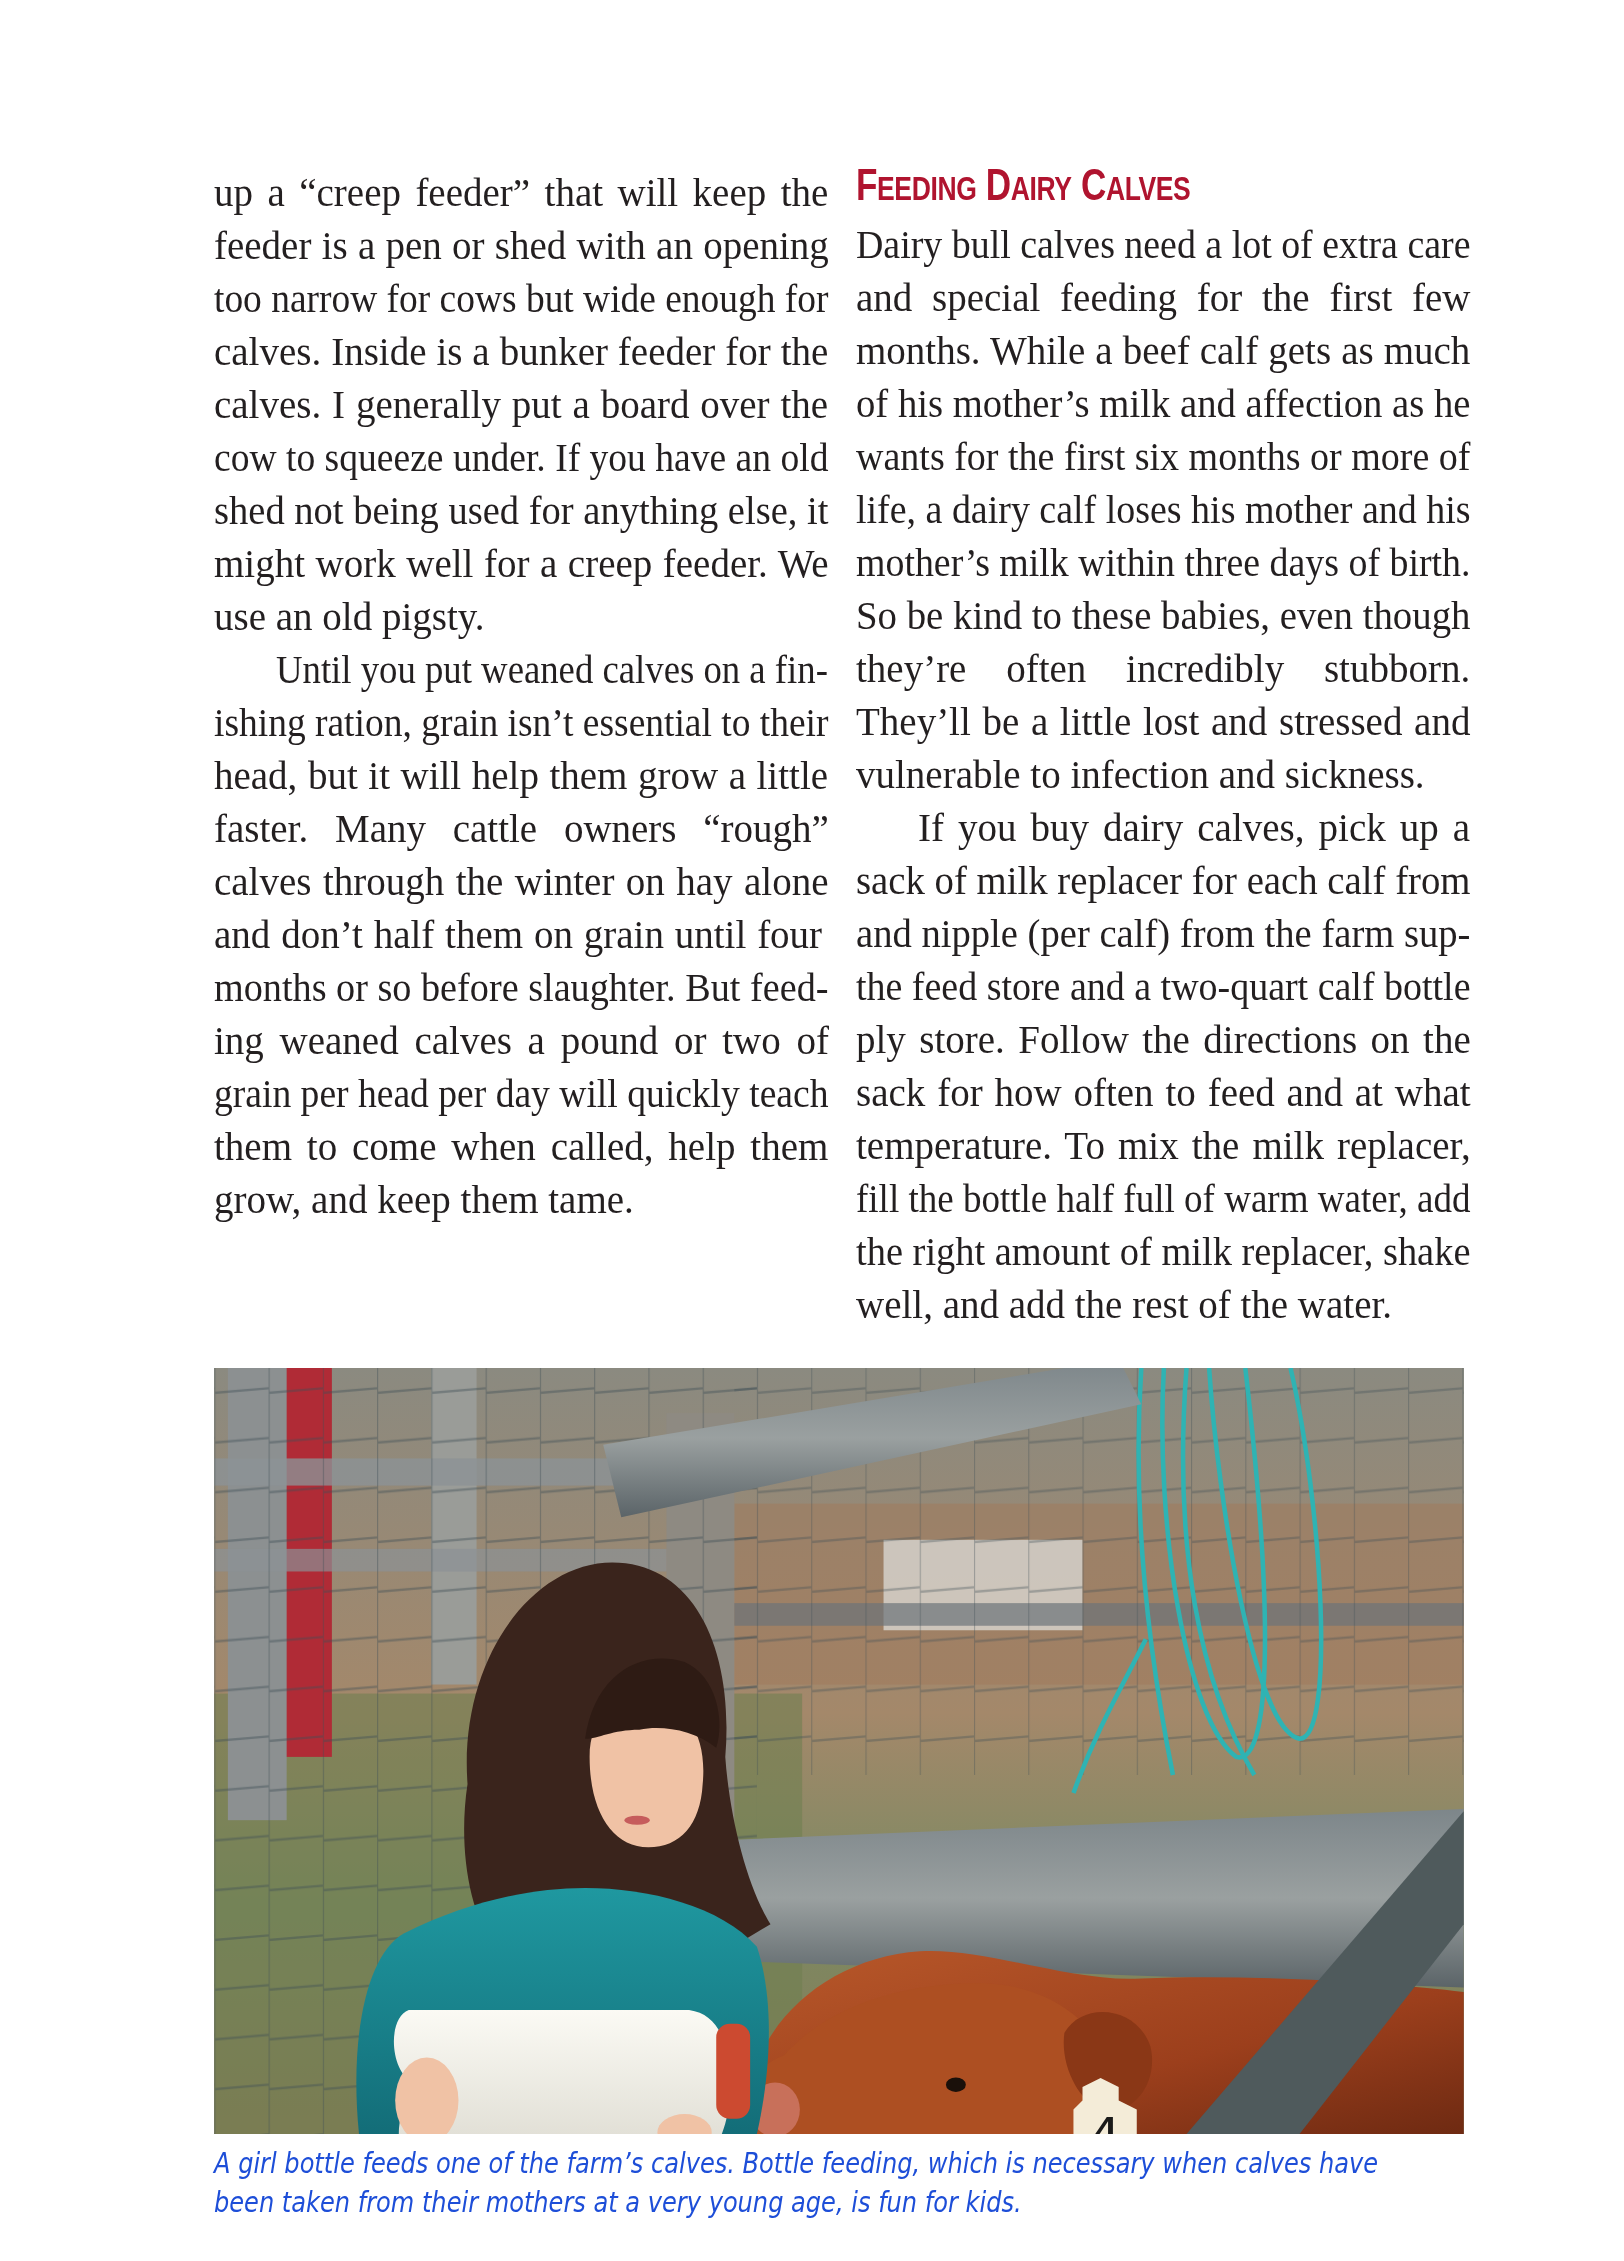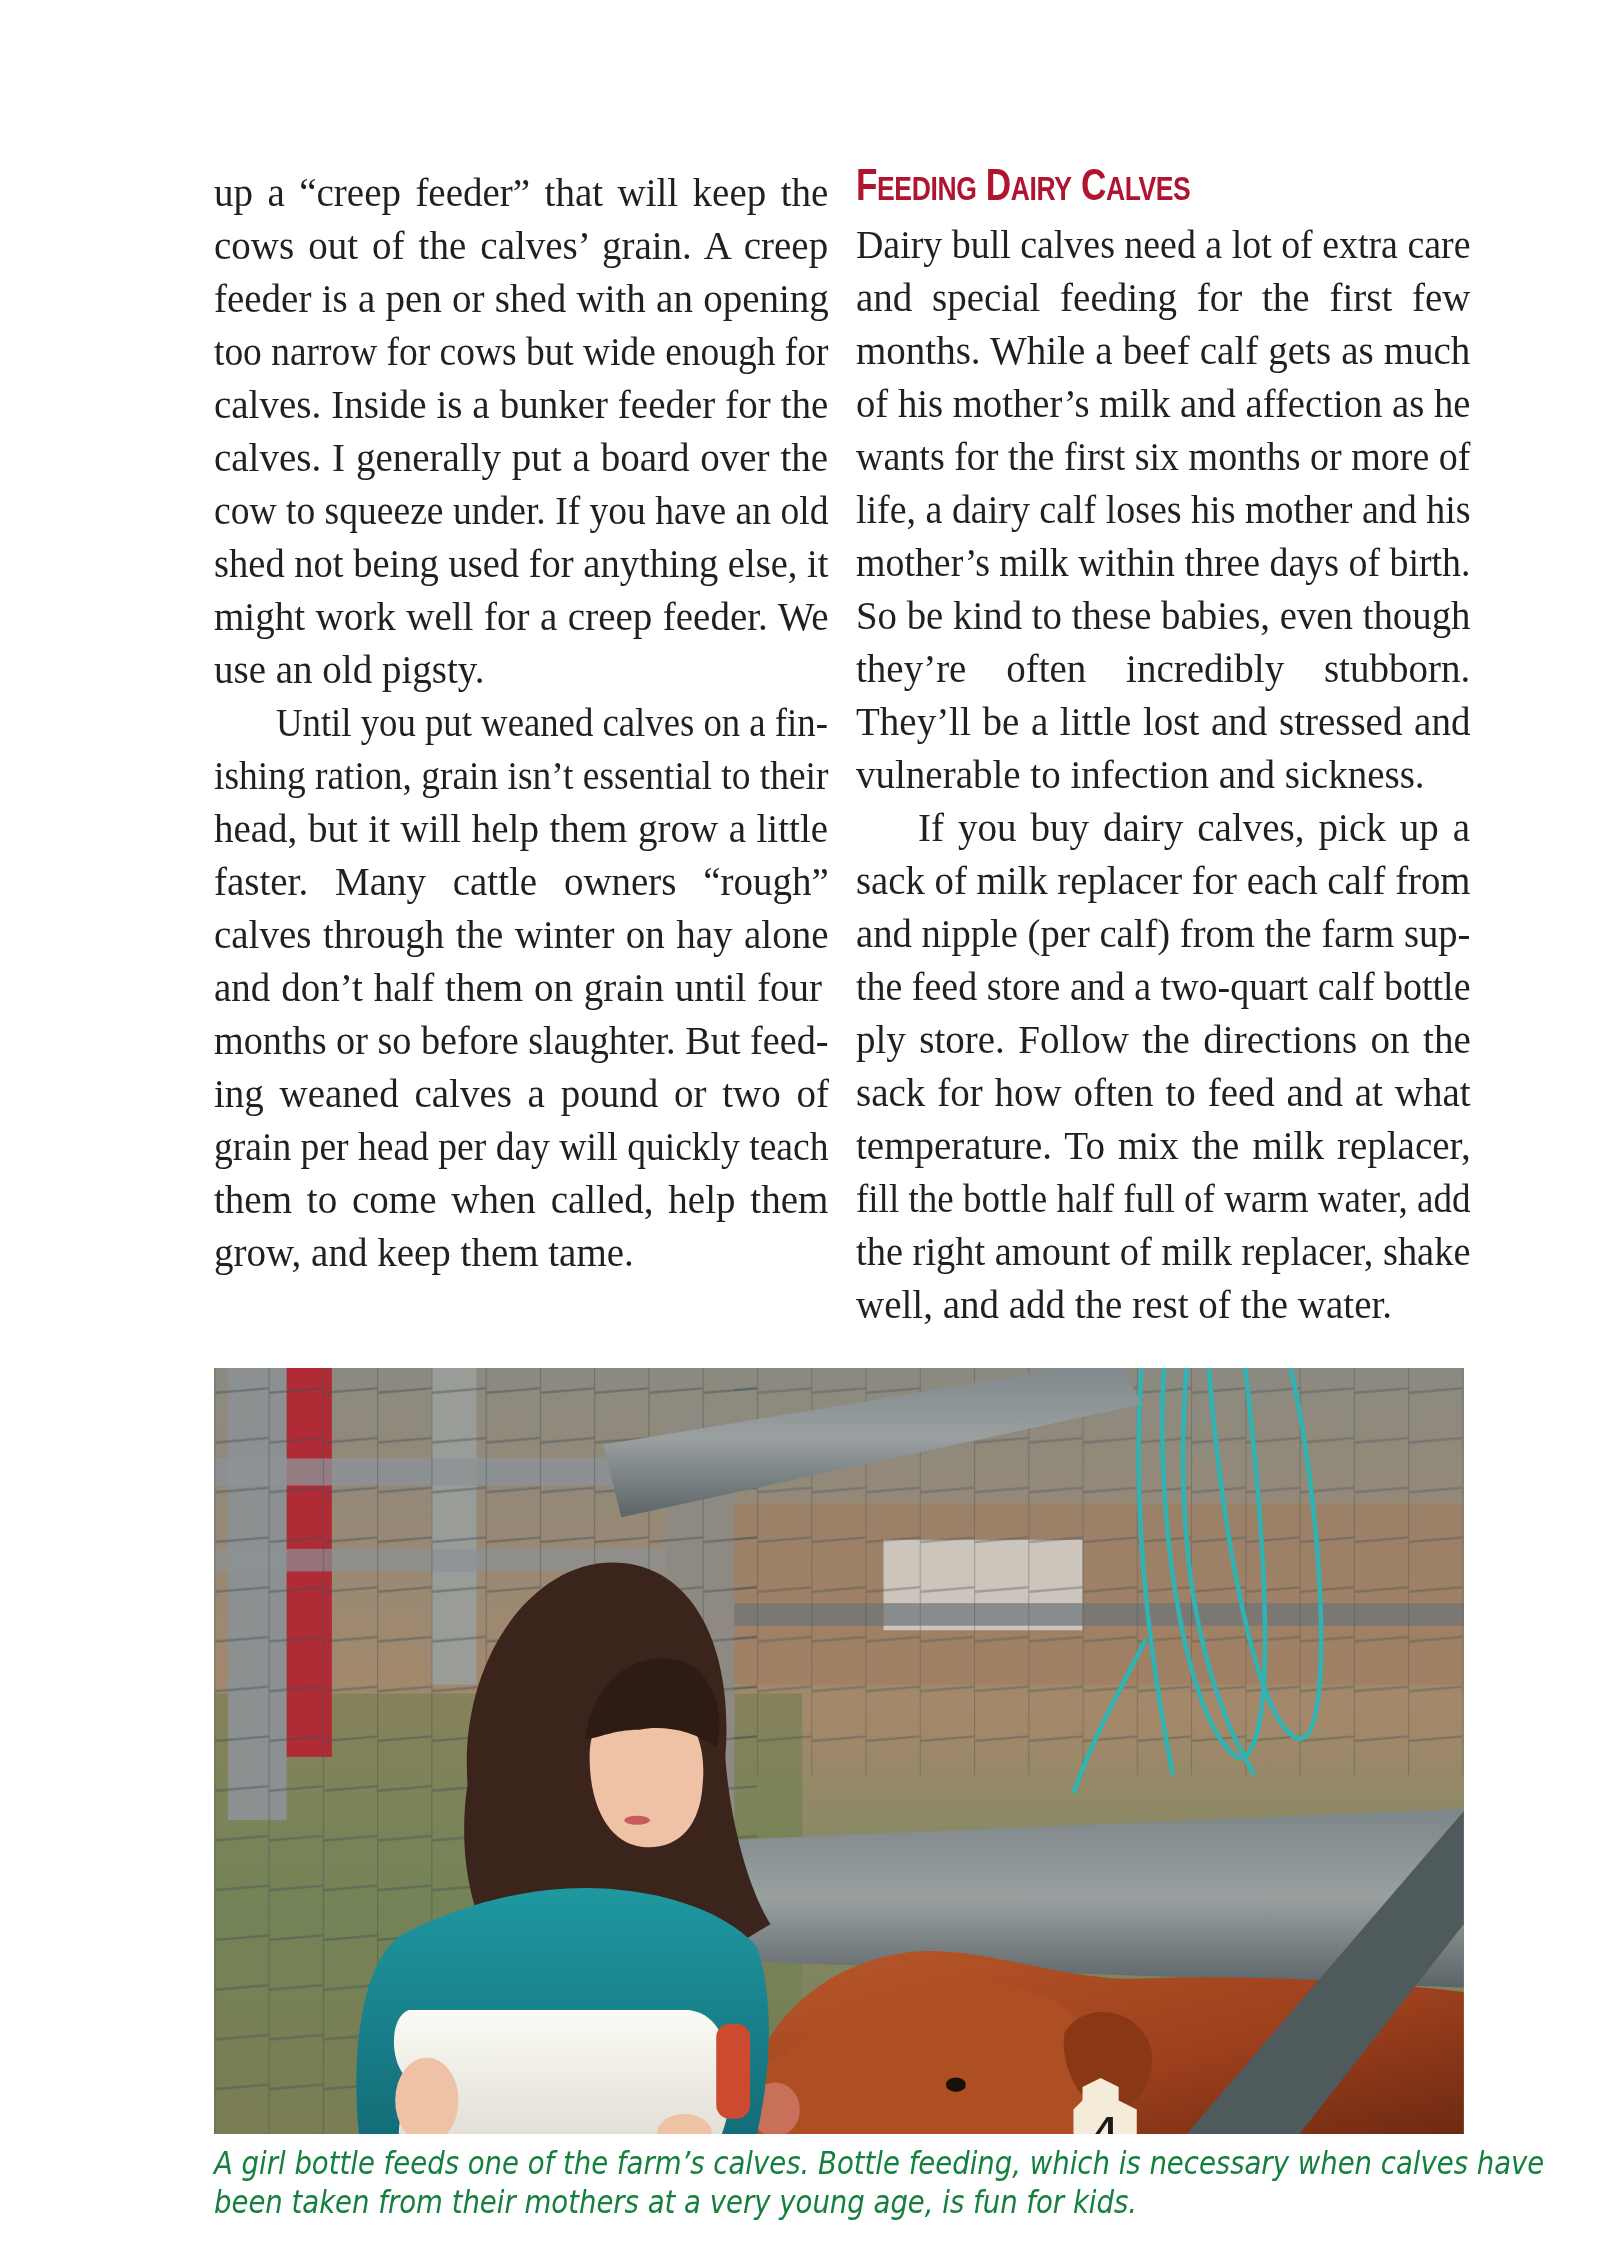--- a/index.html
+++ b/index.html
@@ -46,34 +46,33 @@
     position:absolute; left:214px; top:1368px; width:1250px; height:766px;
     overflow:hidden; background:#8a8f86;
   }
   .photo svg { position:absolute; left:0; top:0; width:1250px; height:766px; }
 
   
   .caption {
     position:absolute; left:214px; top:2144px; width:1253px;
     font-family: "DejaVu Sans", sans-serif;
     font-style: italic;
-    font-size: 32px;
+    font-size: 28px;
     line-height: 39px;
-    color:#15803d;
+    color:#1d4ed8;
   }
   .caption .cline { white-space:nowrap; display:block; transform: scaleX(0.86); transform-origin:left center; }
 </style>
 </head>
 <body>
 
 <div class="page">
 
   <div class="col col-left">
     <div class="line"><span class="fit" style="word-spacing: 4.7px;">up a “creep feeder” that will keep the</span></div>
-    <div class="line"><span class="fit" style="word-spacing: 4.3px;">cows out of the calves’ grain. A creep</span></div>
     <div class="line"><span class="fit" style="word-spacing: 0.5px;">feeder is a pen or shed with an opening</span></div>
     <div class="line" style="text-align-last: left;"><span class="fit" style="transform: scaleX(0.959982);">too narrow for cows but wide enough for</span></div>
     <div class="line"><span class="fit" style="word-spacing: 0.2px;">calves. Inside is a bunker feeder for the</span></div>
     <div class="line"><span class="fit" style="word-spacing: 1.1px;">calves. I generally put a board over the</span></div>
     <div class="line" style="text-align-last: left;"><span class="fit" style="transform: scaleX(0.963331);">cow to squeeze under. If you have an old</span></div>
     <div class="line" style="text-align-last: left;"><span class="fit" style="transform: scaleX(0.988352);">shed not being used for anything else, it</span></div>
     <div class="line"><span class="fit" style="word-spacing: 0.8px;">might work well for a creep feeder. We</span></div>
     <div class="line last"><span class="fit">use an old pigsty.</span></div>
     <div class="line indent" style="text-align-last: left;"><span class="fit" style="transform: scaleX(0.941939);">Until you put weaned calves on a fin-</span></div>
     <div class="line" style="text-align-last: left;"><span class="fit" style="transform: scaleX(0.960982);">ishing ration, grain isn’t essential to their</span></div>

